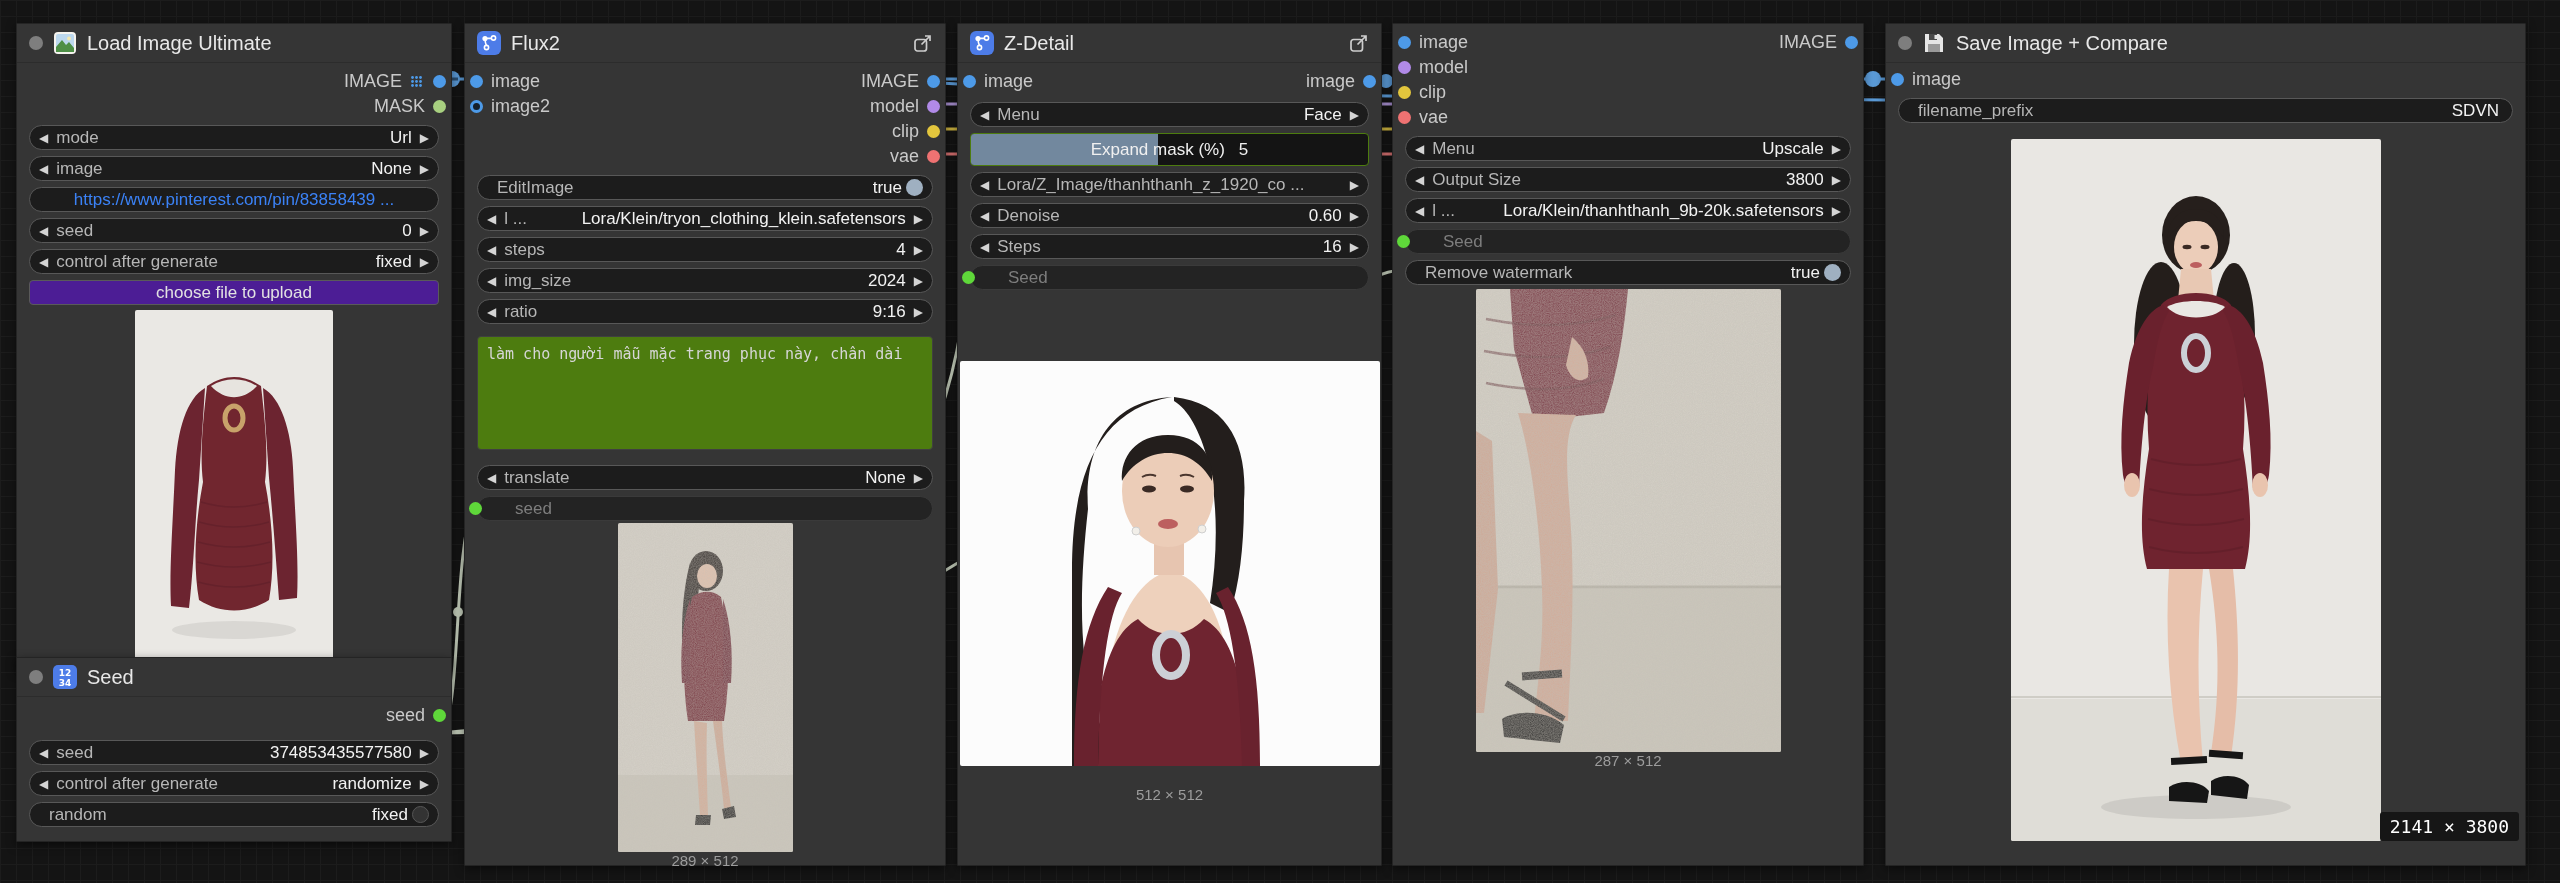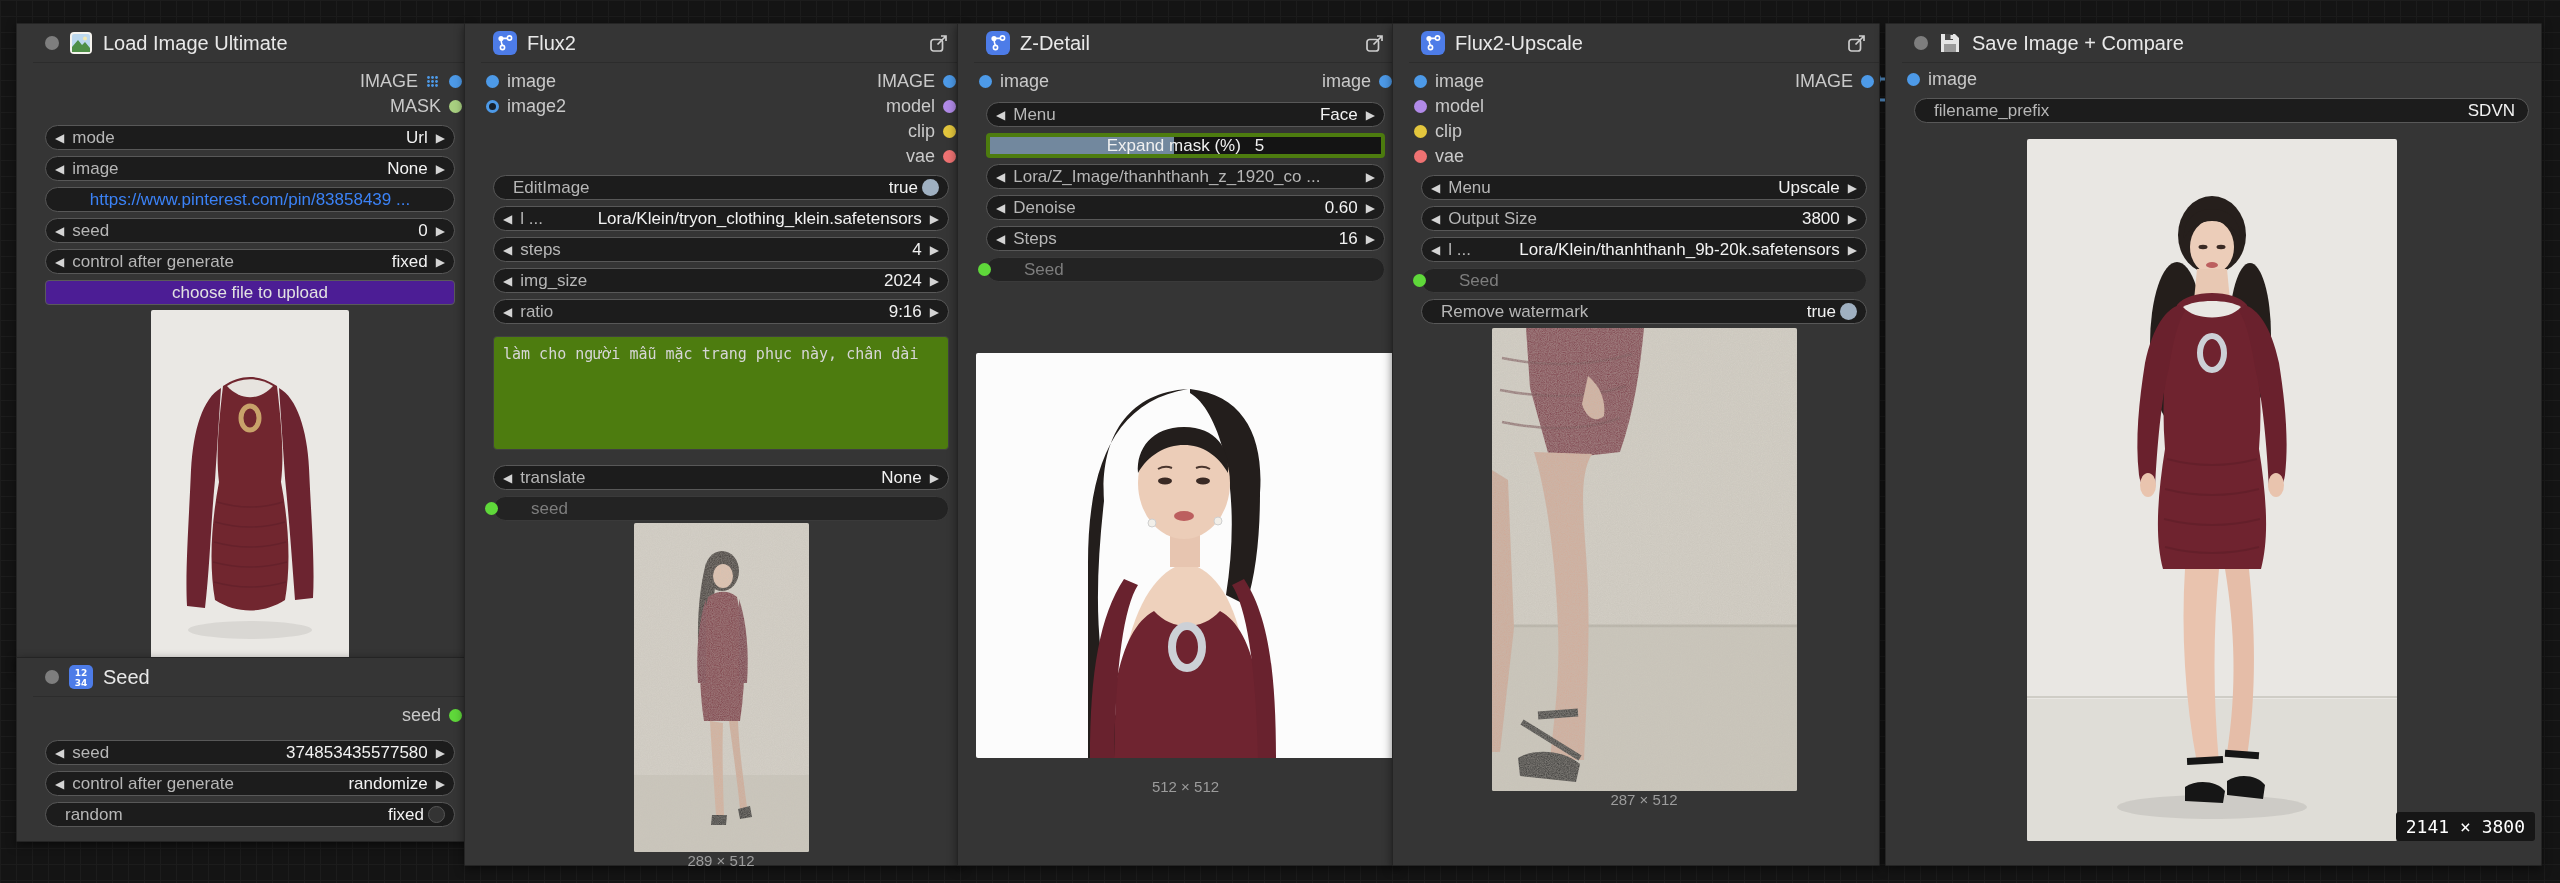--- a/index.html
+++ b/index.html
@@ -10,21 +10,21 @@
     background-image:
       linear-gradient(#1c1c1c 1px, transparent 1px),
       linear-gradient(90deg,#1c1c1c 1px, transparent 1px),
       linear-gradient(#232323 1px, transparent 1px),
       linear-gradient(90deg,#232323 1px, transparent 1px);
     background-size:16px 16px,16px 16px,160px 160px,160px 160px;
   }
   #wires{position:absolute;left:0;top:0;z-index:1;}
   .node{
     position:absolute;z-index:2;background:#353535;border:1px solid #242424;
-    border-radius:1px;box-shadow:0 3px 10px rgba(0,0,0,.5);padding-left:16px;
+    border-radius:1px;box-shadow:0 3px 10px rgba(0,0,0,.5);
   }
   .node-header{
     height:38px;display:flex;align-items:center;gap:10px;padding:0 12px;
     font-size:20px;color:#e8e8e8;border-bottom:1px solid #2c2c2c;
     border-radius:10px 10px 0 0;
   }
   .collapse-dot{width:14px;height:14px;border-radius:50%;background:#7e7e7e;flex:0 0 auto;}
   .app-icon{width:24px;height:24px;flex:0 0 auto;display:inline-flex;}
   .app-icon svg{width:24px;height:24px;}
   .expand-btn{margin-left:auto;display:inline-flex;}
@@ -53,21 +53,21 @@
   .no-arrows .wvalue{margin-right:4px;}
   .knob{width:17px;height:17px;border-radius:50%;flex:0 0 auto;}
   .knob-on{background:#9fb0c1;}
   .knob-off{background:#333;border:1px solid #565656;box-sizing:border-box;}
   .widget-grayed{background:#232323;border-color:#3a3a3a;}
   .widget-grayed .wlabel{color:#7d7d7d;margin-left:28px;}
   .widget-center{justify-content:center;}
   .widget-center .wvalue{margin:16px;color:#3b82f6;}
   .btn-rect{border-radius:4px;justify-content:center;background:#4c1d95;border:1px solid #5a5a5a;color:#e2e2e2;}
   .slider{
-    height:25px;margin:6px 12px 0 12px;background:#141414;border:4px solid #4d7c0f;border-radius:4px;
+    height:33px;margin:6px 12px 0 12px;background:#141414;border:1px solid #4d7c0f;border-radius:4px;
     position:relative;display:flex;align-items:center;justify-content:center;font-size:17px;color:#f0f0f0;
     box-sizing:border-box;overflow:hidden;
   }
   .slider-fill{position:absolute;left:0;top:0;bottom:0;width:47%;background:#72889e;}
   .slider .slabel,.slider .svalue{position:relative;z-index:1;}
   .slider .svalue{margin-left:14px;}
   .prompt-box{
     margin:12px 12px 0 12px;height:114px;background:#4d7c0f;border:1px solid #404040;border-radius:4px;
     padding:7px 9px;font-family:"DejaVu Sans Mono",monospace;font-size:15px;color:#d6d6d6;
     box-sizing:border-box;line-height:1.35;
@@ -401,38 +401,20 @@
     <circle cx="242" cy="168" r="4" fill="#f2efe9" stroke="#cfcfcf"></circle>
     <path d="M138 405 L140 330 C148 290 160 268 178 258 C196 278 226 278 244 258 C262 268 274 290 282 330 L284 405 Z" fill="#6f2430"></path>
     <path d="M162 232 C148 254 140 310 138 405 L114 405 C114 318 124 262 148 226 Z" fill="#69222e"></path>
     <path d="M256 232 C270 254 280 310 282 405 L300 405 C300 318 292 262 268 226 Z" fill="#69222e"></path>
     <ellipse cx="211" cy="294" rx="15" ry="21" fill="none" stroke="#ccd0d6" stroke-width="8"></ellipse>
   </svg>
   <div class="caption" style="margin-top:20px;">512 × 512</div>
 </div>
 
 <div class="node" style="left:1392px;top:23px;width:470px;height:841px;">
-  <div class="node-header">
-    <span class="app-icon">
-      <svg viewBox="0 0 24 24">
-          <rect width="24" height="24" rx="6" fill="#4d7ce8"></rect>
-          <circle cx="8" cy="7.5" r="2.6" fill="#fff"></circle>
-          <circle cx="16.5" cy="7" r="2.1" fill="none" stroke="#fff" stroke-width="1.6"></circle>
-          <circle cx="9.5" cy="16.5" r="2.1" fill="none" stroke="#fff" stroke-width="1.6"></circle>
-          <path d="M10.6 7.4 H14.3 M8.2 10 C8.5 12.5 9 13.3 9.4 14.3" stroke="#fff" stroke-width="1.6" fill="none" stroke-linecap="round"></path>
-        </svg>
-    </span>
-    <span>Flux2-Upscale</span>
-    <span class="expand-btn">
-      <svg width="20" height="20" viewBox="0 0 20 20" fill="none" stroke="#cdcdcd" stroke-width="1.7">
-          <rect x="2" y="6.5" width="11.5" height="11.5" rx="2.5"></rect>
-          <path d="M8.5 11.5 L17 3 M12 3 H17 V8"></path>
-        </svg>
-    </span>
-  </div>
   <div class="io-row" style="margin-top:6px;">
     <span class="socket s-in sock-image"></span>
     <span class="io-left">image</span>
     <span class="io-right">IMAGE</span>
     <span class="socket s-out sock-image"></span>
   </div>
   <div class="io-row">
     <span class="socket s-in sock-model"></span>
     <span class="io-left">model</span>
   </div>

